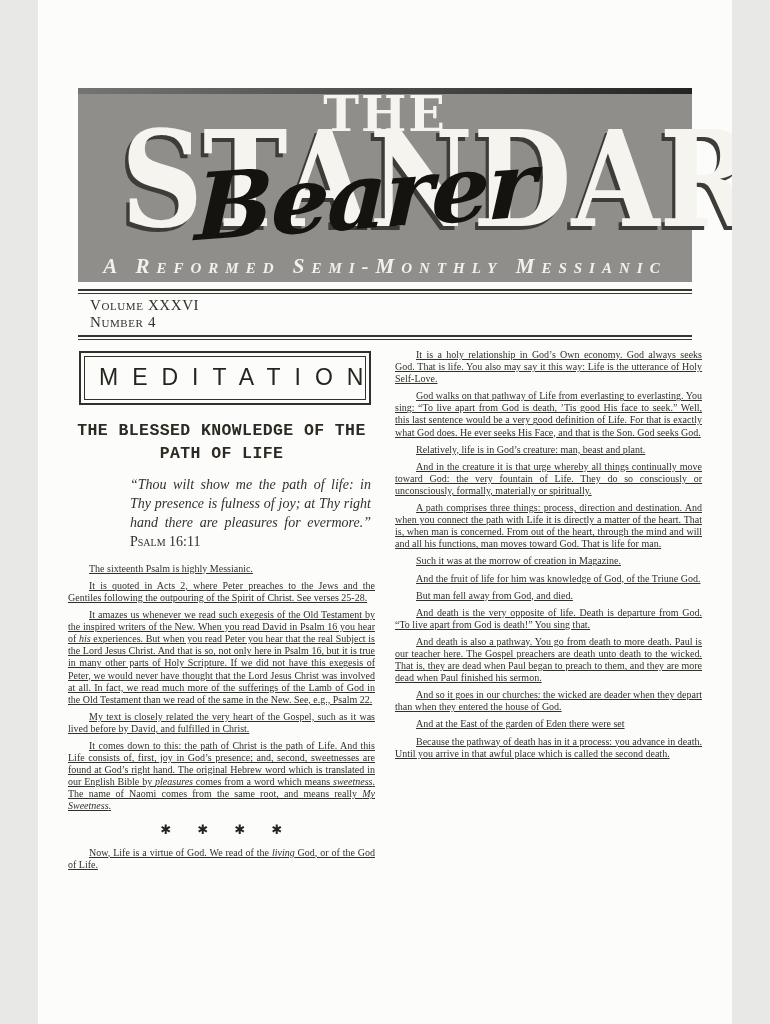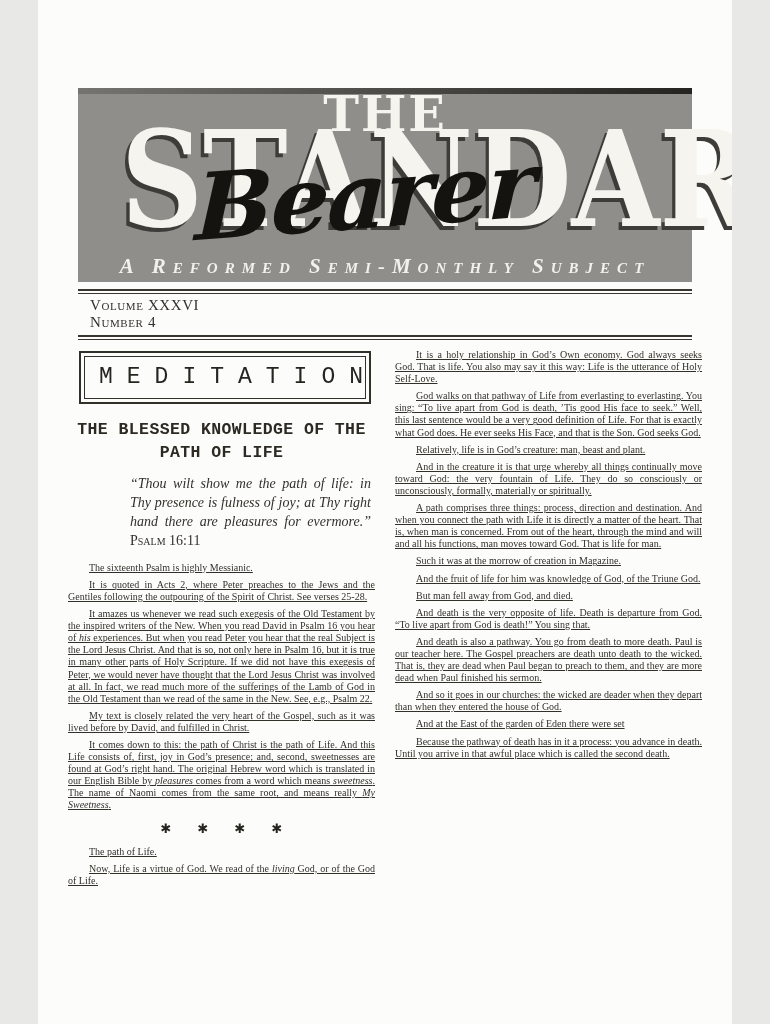--- a/index.html
+++ b/index.html
@@ -103,21 +103,21 @@
 
   .meditation-box {
     margin:2px 4px 14px 11px;
     border:2px solid #33302a;
     padding:3px;
   }
   .meditation-inner {
     border:1px solid #33302a;
     text-align:center;
     padding:7px 0 8px 0;
-    font-family:Liberation Mono, monospace;
+    font-family:Liberation Sans, sans-serif;
     font-size:23px;
     letter-spacing:14px;
     text-indent:14px;
     color:#26241f;
   }
 
   .article-title {
     margin:12px 0 11px 0;
     text-align:center;
     font-weight:bold;
@@ -156,21 +156,21 @@
 </style>
 </head>
 <body>
 
 <div class="page">
 
   <header class="masthead">
     <div class="mast-the">THE</div>
     <div class="mast-standard">STANDARD</div>
     <div class="mast-script">Bearer</div>
-    <div class="mast-tagline">A Reformed Semi-Monthly Subject</div>
+    <div class="mast-tagline">A Reformed Semi-Monthly Messianic</div>
   </header>
 
   <div class="rule top"></div>
   <div class="issue-row">
     <span>Volume XXXVI</span>
     <span>Number 4</span>
   </div>
   <div class="rule"></div>
 
   <main class="content">
@@ -190,21 +190,20 @@
         <span class="sc">Psalm 16:11</span>
       </div>
 
       <div class="paras">
           <p class="body-para"><span>The sixteenth Psalm is highly Messianic.</span></p>
           <p class="body-para"><span>It is quoted in Acts 2, where Peter preaches to the Jews and the Gentiles following the outpouring of the Spirit of Christ.  See verses 25-28.</span></p>
           <p class="body-para"><span>It amazes us whenever we read such exegesis of the Old Testament by the inspired writers of the New.  When you read David in Psalm 16 you hear of </span><i>his</i><span> experiences.  But when you read Peter you hear that the real Subject is the Lord Jesus Christ.  And that is so, not only here in Psalm 16, but it is true in many other parts of Holy Scripture.  If we did not have this exegesis of Peter, we would never have thought that the Lord Jesus Christ was involved at all.  In fact, we read much more of the sufferings of the Lamb of God in the Old Testament than we read of the same in the New.  See, e.g., Psalm 22.</span></p>
           <p class="body-para"><span>My text is closely related the very heart of the Gospel, such as it was lived before by David, and fulfilled in Christ.</span></p>
           <p class="body-para"><span>It comes down to this: the path of Christ is the path of Life.  And this Life consists of, first, joy in God’s presence; and, second, sweetnesses are found at God’s right hand.  The original Hebrew word which is translated in our English Bible by </span><i>pleasures</i><span> comes from a word which means </span><i>sweetness</i><span>.  The name of Naomi comes from the same root, and means really </span><i>My Sweetness</i><span>.</span></p>
           <div class="separator">✱ ✱ ✱ ✱</div>
-          <p class="body-para"><span>The path of Life.</span></p>
           <p class="body-para"><span>Now, Life is a virtue of God.  We read of the </span><i>living</i><span> God, or of the God of Life.</span></p>
         </div>
     </section>
 
     <section class="col col-right">
       <div class="paras">
           <p class="body-para"><span>It is a holy relationship in God’s Own economy.  God always seeks God.  That is life.  You also may say it this way: Life is the utterance of Holy Self-Love.</span></p>
           <p class="body-para"><span>God walks on that pathway of Life from everlasting to everlasting.  You sing: “To live apart from God is death, ’Tis good His face to seek.”  Well, this last sentence would be a very good definition of Life.  For that is exactly what God does.  He ever seeks His Face, and that is the Son.  God seeks God.</span></p>
           <p class="body-para"><span>Relatively, life is in God’s creature: man, beast and plant.</span></p>
           <p class="body-para"><span>And in the creature it is that urge whereby all things continually move toward God: the very fountain of Life.  They do so consciously or unconsciously, formally, materially or spiritually.</span></p>

